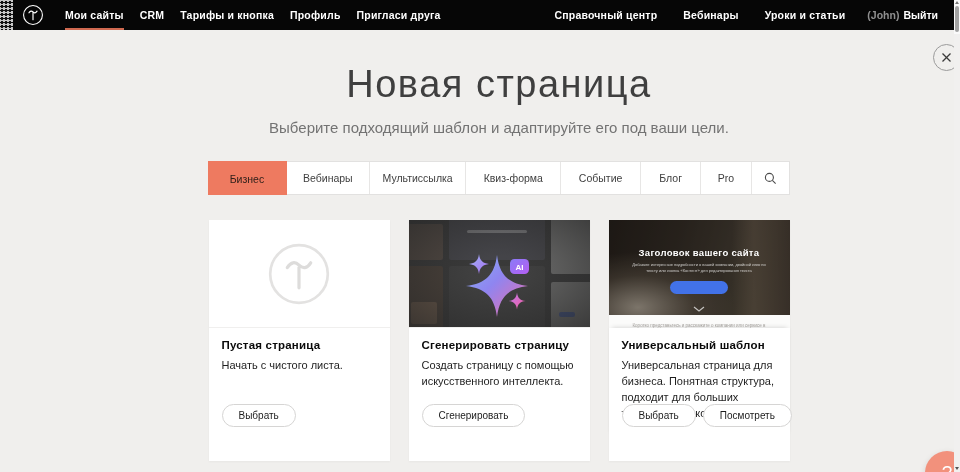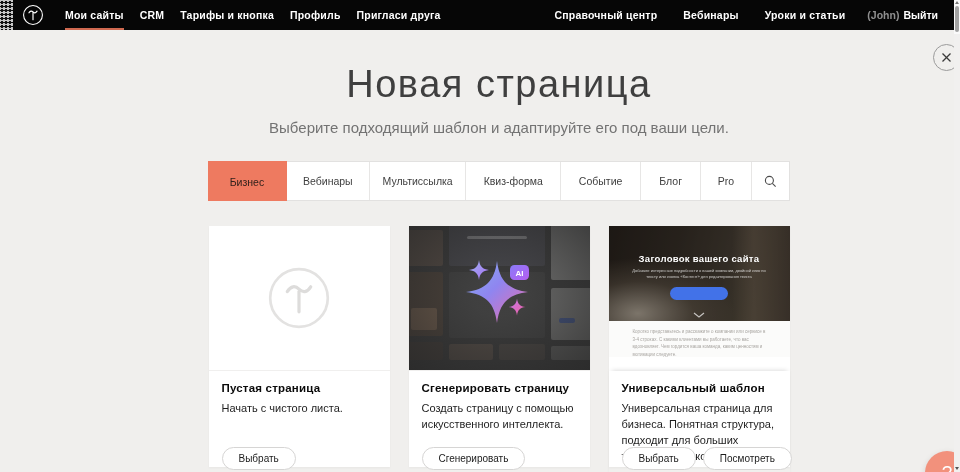--- a/index.html
+++ b/index.html
@@ -33,31 +33,31 @@
     border-left:2px solid transparent; border-right:2px solid transparent; border-top:3px solid #555; }
 
   
   .modal { position:relative; width:960px; height:442px;margin-left:19px; }
   .close-btn { position:absolute; top:14px; right:19px; width:27px; height:27px; border-radius:50%;
     border:1px solid #9b9b9b; background:transparent; display:flex; align-items:center; justify-content:center; cursor:pointer; }
   .page-title { text-align:center; padding-top:33px; font-size:38px; font-weight:300; color:#3f3f3f; letter-spacing:1.5px; }
   .page-subtitle { text-align:center; margin-top:13px; font-size:15px; color:#737373; }
 
   
-  .tabs { width:582px; margin:25px auto 0; height:40px; display:flex; border:1px solid #e2e1e0; background:#fff; }
+  .tabs { width:582px; margin:25px auto 0; height:34px; display:flex; border:1px solid #e2e1e0; background:#fff; }
   .tab { display:flex; align-items:center; justify-content:center; font-size:10.5px; color:#3f3f3f;
     border-right:1px solid #e7e6e5; cursor:pointer; background:#fff; white-space:nowrap; }
   .tab:last-child { border-right:none; }
   .tab.active { background:#ee7a60; color:#32211b; border-right-color:#ee7a60; margin:-1px 0 -1px -1px; padding-top:1px; }
   .tab-search { display:flex; align-items:center; justify-content:center; cursor:pointer; }
 
   
   .cards { width:581px; margin:25px auto 0; display:flex; gap:19px; }
   .card { width:181px; height:241px; background:#fff; position:relative; box-shadow:0 1px 2px rgba(0,0,0,.04); }
-  .card-img { height:145px; position:relative; overflow:hidden; border-bottom:1px solid #f0efee; }
+  .card-img { height:108px; position:relative; overflow:hidden; border-bottom:1px solid #f0efee; }
   .card-body { position:relative; height:110px; padding:11px 13px; }
   .card-title { font-size:11.5px; font-weight:bold; color:#0a0a0a; letter-spacing:.2px; }
   .card-desc { margin-top:7px; font-size:11px; color:#1e1e1e; line-height:1.45; }
   .card-actions { position:absolute; left:13px; bottom:11px; display:flex; gap:7px; }
   .pill-btn { height:23px; padding:0 16px; border-radius:12px; border:1px solid #d6d5d4; background:#fff;
     font-size:10px; color:#1c1c1c; font-family:"Liberation Sans",sans-serif; cursor:pointer; display:flex; align-items:center; }
 
   
   .blank-img { background:#fff; display:flex; align-items:center; justify-content:center; }
   .blank-circle { width:64px; height:64px; }

